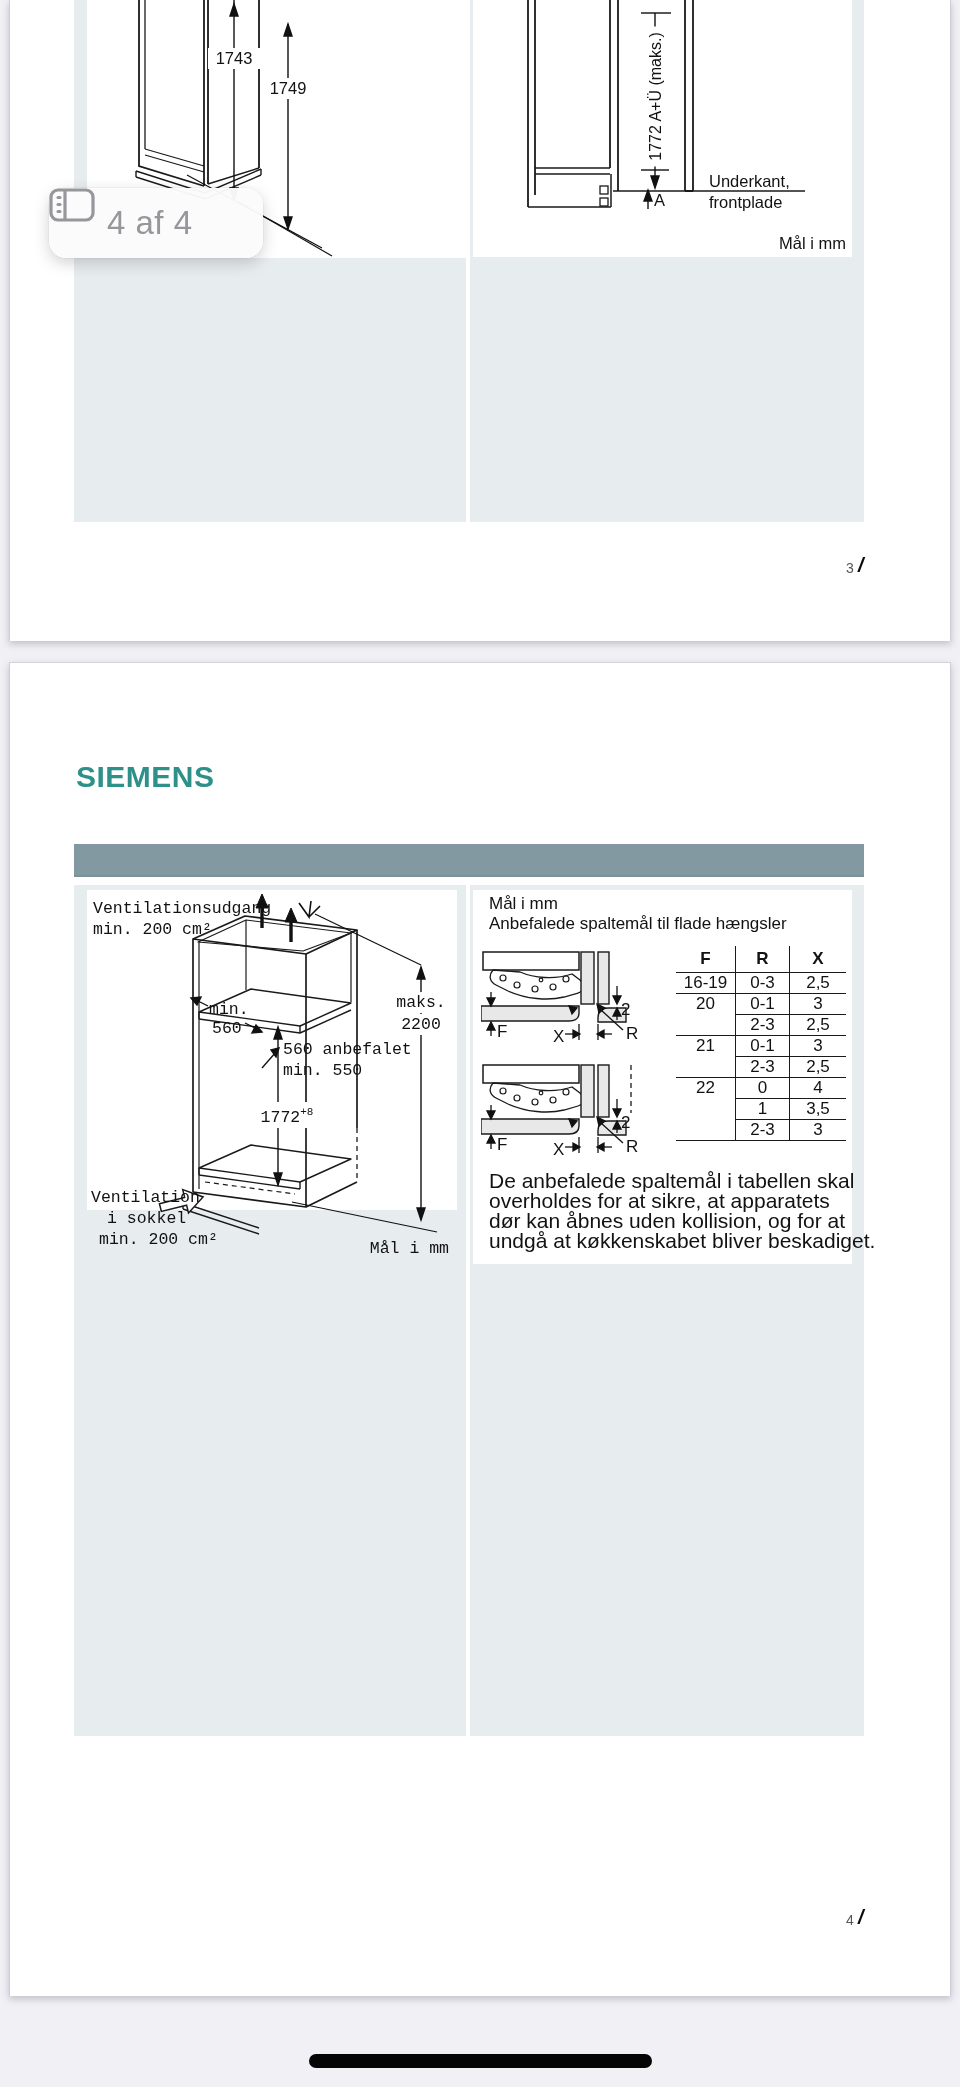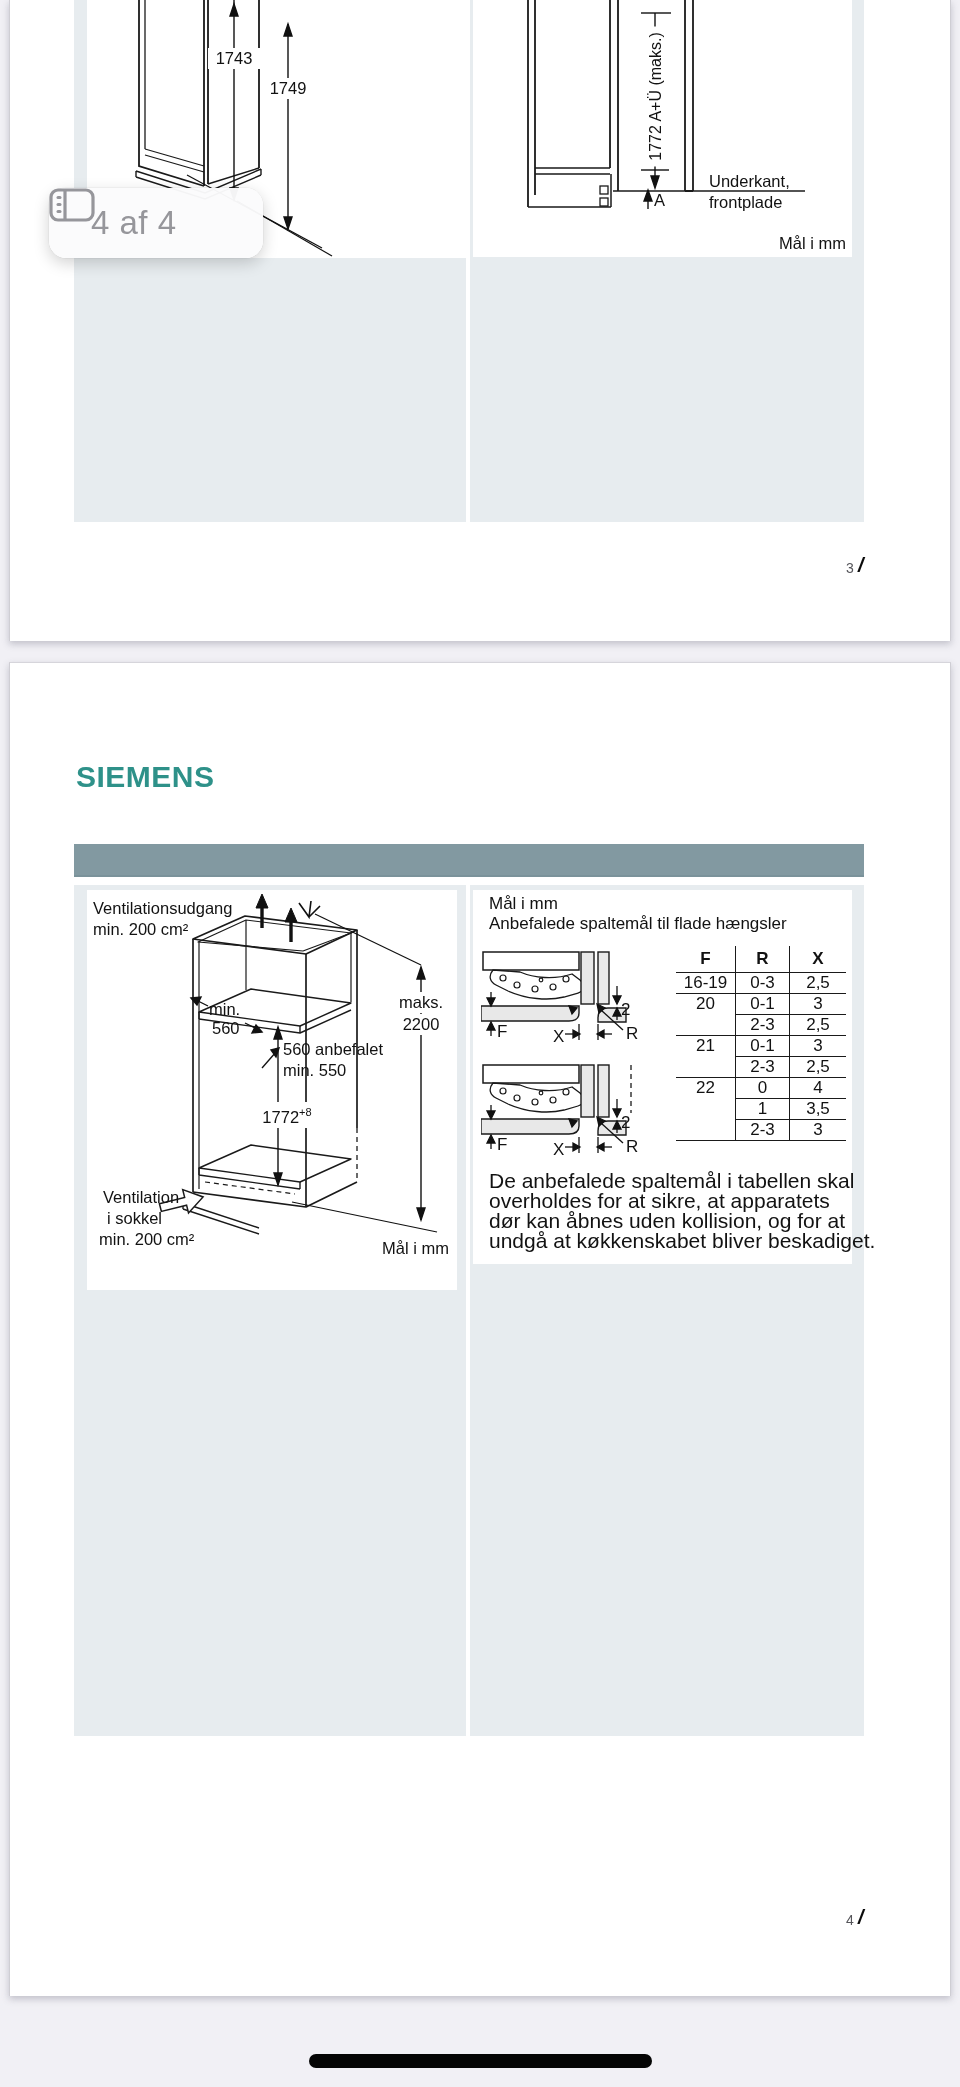--- a/index.html
+++ b/index.html
@@ -13,21 +13,21 @@
   .lbl{position:absolute;font-size:16.5px;line-height:21px;color:#121212;white-space:nowrap;}
   .wgap{background:#ffffff;}
   svg{position:absolute;left:0;top:0;}
   svg text{font-family:"Liberation Sans","DejaVu Sans",sans-serif;font-size:17px;fill:#121212;}
   
   .pgnum{position:absolute;font-size:14px;color:#55555a;}
   .pgslash{position:absolute;font-size:20px;font-style:italic;font-weight:bold;color:#0a0a0a;}
   
   #page-badge{position:absolute;left:49px;top:188px;width:214px;height:70px;border-radius:17px;
       background:rgba(251,251,252,0.97);box-shadow:0 5px 16px rgba(0,0,0,0.18),0 0 0 0.5px rgba(0,0,0,0.06);
-      display:flex;align-items:center;padding-left:26px;box-sizing:border-box;z-index:50;}
+      display:flex;align-items:center;padding-left:42px;box-sizing:border-box;z-index:50;}
   #page-badge .badge-label{font-size:33px;color:#96969b;margin-left:16px;letter-spacing:0.5px;}
   
   .brand{position:absolute;font-size:30px;font-weight:bold;color:#2E9189;letter-spacing:0.5px;}
   .tealbar{position:absolute;background:#8299A1;border-bottom:2px solid #7a929a;box-sizing:border-box;}
   
   table.gap-table{border-collapse:collapse;position:absolute;left:203px;top:56px;table-layout:fixed;}
   table.gap-table th,table.gap-table td{padding:0;text-align:center;font-size:17px;color:#121212;font-weight:normal;}
   table.gap-table th{font-weight:bold;height:26px;border-bottom:1.5px solid #1a1a1a;}
   table.gap-table td{height:20px;}
   .cF{width:59px;border-right:1.5px solid #1a1a1a;}
@@ -119,21 +119,21 @@
       <rect x="7.5" y="22" width="5" height="3" rx="1.5" fill="#96969b"></rect>
     </svg>
     <span class="badge-label">4 af 4</span>
   </div>
 
   <div class="page" style="top:662px;height:1333px;border-top:1px solid #d6d5db;">
     <span class="brand" style="left:66px;top:67px;margin-top:30px;">SIEMENS</span>
     <div class="tealbar" style="left:64px;top:181px;width:790px;height:33px;"></div>
 
     <div class="panel" style="left:64px;top:222px;width:392px;height:851px;">
-      <div class="wbox" style="left:13px;top:5px;width:370px;height:400px;">
+      <div class="wbox" style="left:13px;top:5px;width:370px;height:320px;font-family:Liberation Mono, monospace;">
         <svg viewBox="0 0 370 374" width="370" height="374">
           <g fill="none" stroke="#1a1a1a" stroke-width="1.7" stroke-linejoin="round">
             <path d="M106,49 L158,26 L270,40 L219,64 Z"></path>
             <path d="M111,52 L159,30 L264,43 L216,61 Z" stroke-width="1.2"></path>
             <path d="M106,49 V302"></path>
             <path d="M112,52 V299" stroke-width="1.2"></path>
             <path d="M219,64 V317"></path>
             <path d="M270,40 V238"></path>
             <path d="M270,238 V290" stroke-dasharray="5,4" stroke-width="1.3"></path>
             <path d="M159,30 V100" stroke-width="1.2"></path>
@@ -178,21 +178,21 @@
         </svg>
         <span class="lbl" style="left:6px;top:8px;">Ventilationsudgang</span>
         <span class="lbl" style="left:6px;top:29px;">min. 200 cm²</span>
         <span class="lbl wgap" style="left:301px;top:102px;width:66px;text-align:center;">maks.</span>
         <span class="lbl wgap" style="left:301px;top:124px;width:66px;text-align:center;">2200</span>
         <span class="lbl" style="left:122px;top:109px;">min.</span>
         <span class="lbl" style="left:125px;top:128px;">560</span>
         <span class="lbl" style="left:196px;top:149px;">560 anbefalet</span>
         <span class="lbl" style="left:196px;top:170px;">min. 550</span>
         <span class="lbl wgap" style="left:168px;top:212px;width:64px;text-align:center;"><span>1772</span><sup class="dim">+8</sup></span>
-        <span class="lbl" style="left:16px;top:297px;">Ventilation</span>
+        <span class="lbl" style="left:4px;top:297px;">Ventilation</span>
         <span class="lbl" style="left:20px;top:318px;">i sokkel</span>
         <span class="lbl" style="left:12px;top:339px;">min. 200 cm²</span>
         <span class="lbl" style="left:270px;top:348px;width:92px;text-align:right;">Mål i mm</span>
       </div>
     </div>
 
     <div class="panel" style="left:460px;top:222px;width:394px;height:851px;">
       <div class="wbox" style="left:3px;top:5px;width:379px;height:374px;">
         <div class="heading">
           <span>Mål i mm</span>

